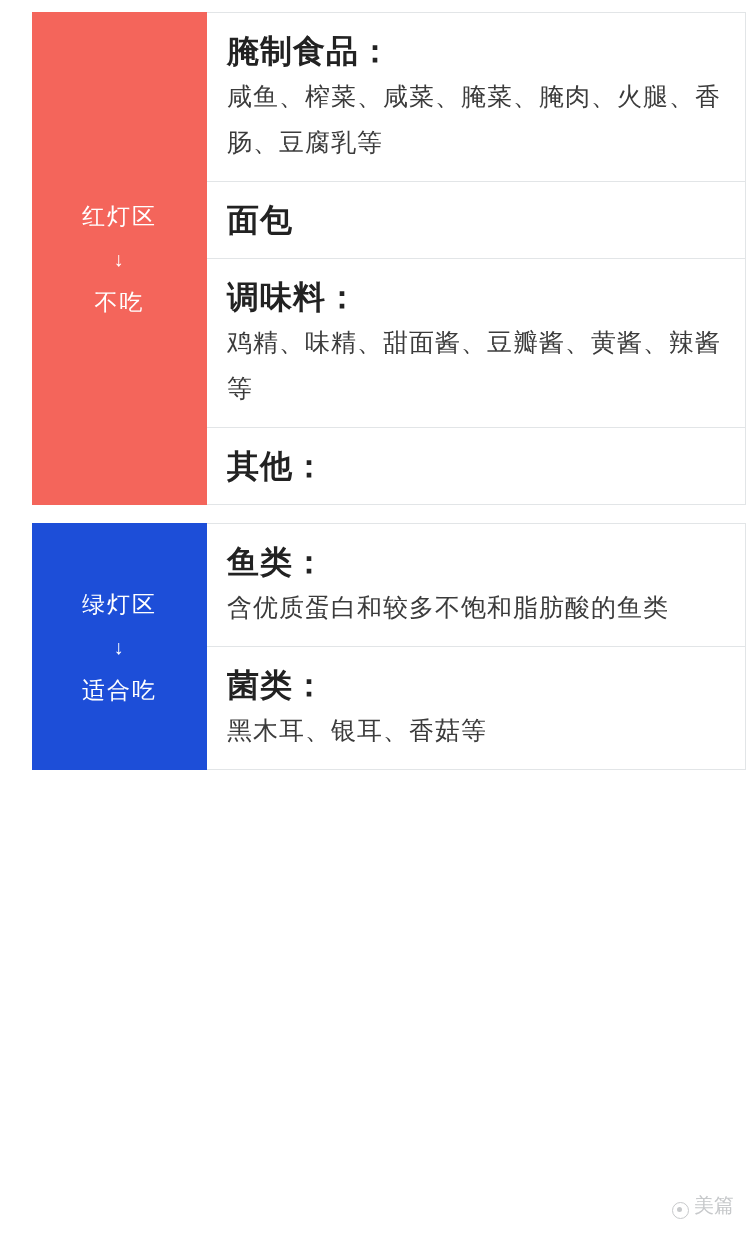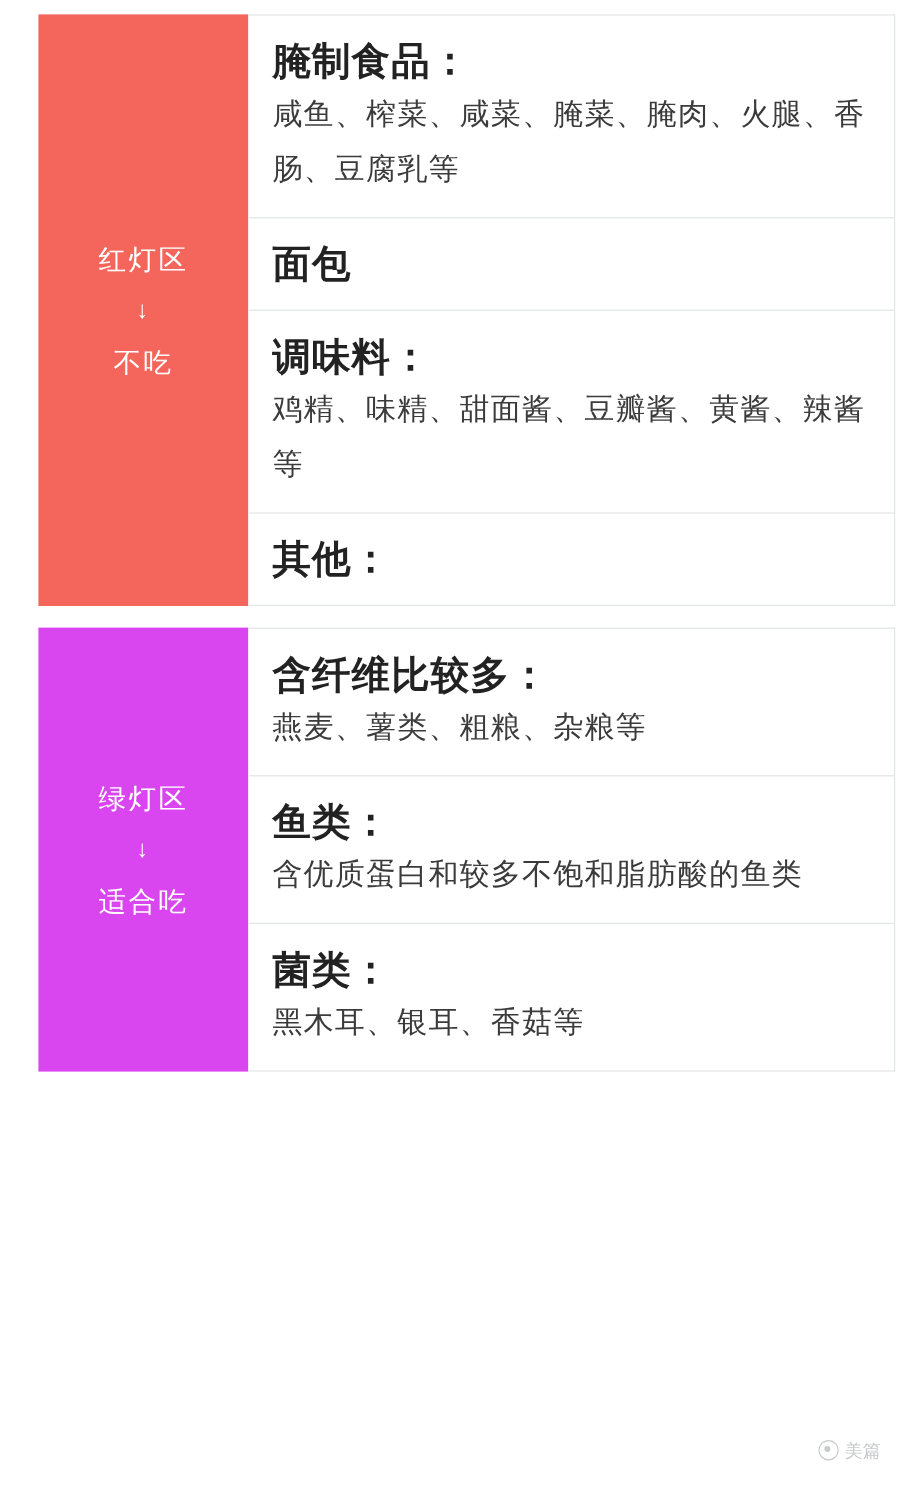--- a/index.html
+++ b/index.html
@@ -40,21 +40,21 @@
     flex-direction: column;
     align-items: center;
     justify-content: center;
     color: #ffffff;
     font-size: 23px;
     line-height: 52px;
     letter-spacing: 2px;
     box-sizing: border-box;
   }
   .label-cell.red { background: #f4655b; justify-content: center; }
-  .label-cell.green { background: #d946ef; }
+  .label-cell.green { background: #1d4ed8; }
   .label-line { display: block; text-align: center; white-space: nowrap; }
   .label-arrow { font-size: 20px; line-height: 34px; }
 
   .rows {
     flex: 1 1 auto;
     display: flex;
     flex-direction: column;
     border-top: 1px solid #e2e5e7;
     border-right: 1px solid #e2e5e7;
     border-bottom: 1px solid #e2e5e7;
@@ -77,31 +77,30 @@
     font-weight: bold;
     color: #222222;
     line-height: 44px;
     letter-spacing: 1px;
   }
   .row-body {
     font-size: 25px;
     color: #3b3b3b;
     line-height: 46px;
     letter-spacing: 1px;
-    font-family: Liberation Serif, serif;
   }
 
   .watermark {
     position: absolute;
     right: 16px;
     bottom: 38px;
-    font-size: 15px;
+    font-size: 20px;
     color: #c7c9cb;
     display: flex;
-    align-items: flex-start;
+    align-items: flex-end;
     gap: 5px;
   }
   .wm-circle {
     width: 15px;
     height: 15px;
     border-radius: 50%;
     border: 1px solid #c7c9cb;
     display: inline-block;
     position: relative;
   }
@@ -146,24 +145,20 @@
   </div>
 
   <div class="section section-green">
     <div class="label-cell green">
       <span class="label-line">绿灯区</span>
       <span class="label-line label-arrow">↓</span>
       <span class="label-line">适合吃</span>
     </div>
     <div class="rows">
       <div class="row">
-        <div class="row-title">含纤维比较多：</div>
-        <div class="row-body">燕麦、薯类、粗粮、杂粮等</div>
-      </div>
-      <div class="row">
         <div class="row-title">鱼类：</div>
         <div class="row-body">含优质蛋白和较多不饱和脂肪酸的鱼类</div>
       </div>
       <div class="row">
         <div class="row-title">菌类：</div>
         <div class="row-body">黑木耳、银耳、香菇等</div>
       </div>
     </div>
   </div>
 

